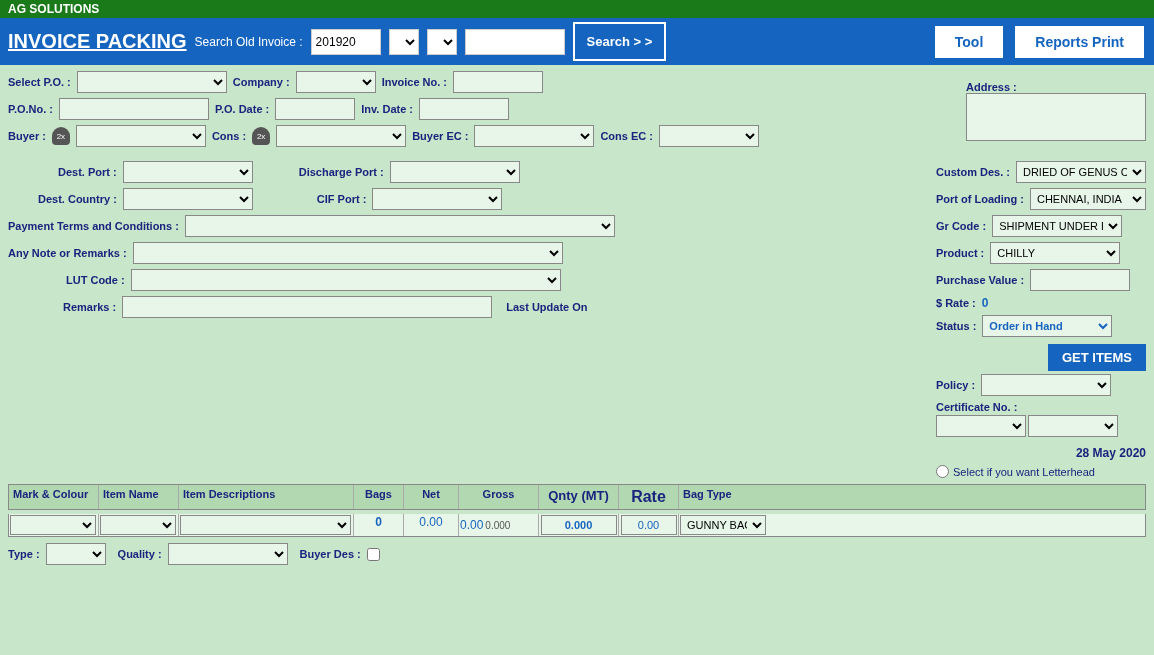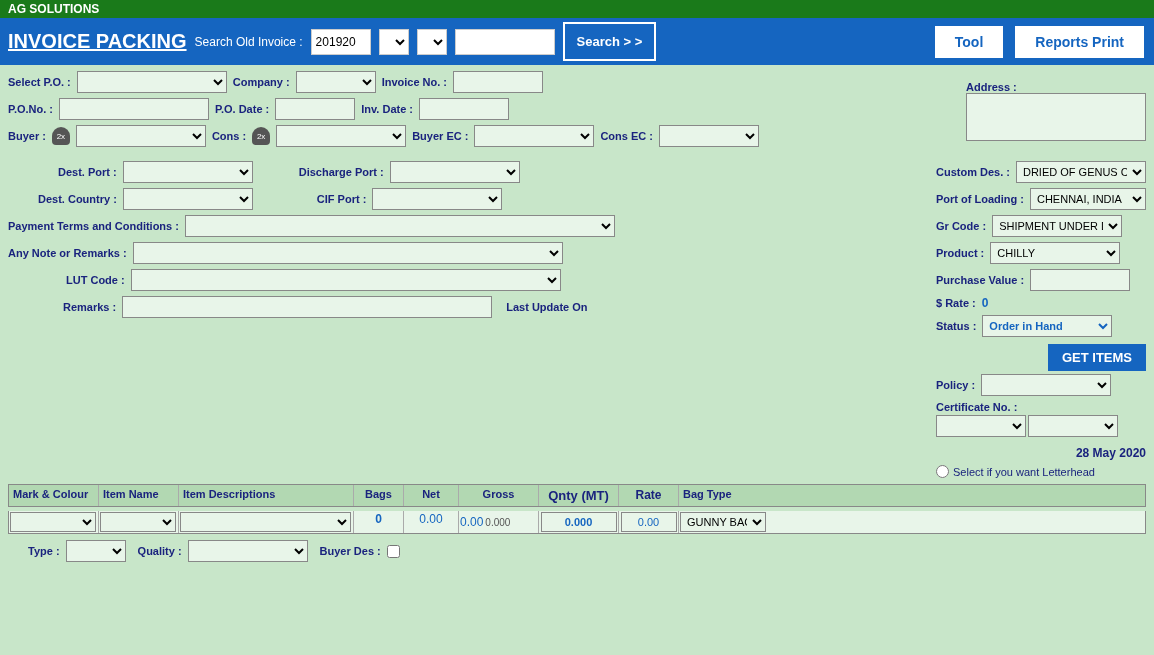--- a/index.html
+++ b/index.html
@@ -35,21 +35,21 @@
 </head>
 <body>
 
 <div class="top-bar">
   <span>AG SOLUTIONS</span>
 </div>
 
 <div class="header-row">
   <span class="app-title">INVOICE PACKING</span>
   <span class="search-old-invoice-label">Search Old Invoice :</span>
-  <input class="header-input" style="width: 60px;" type="text" value="201920">
+  <input class="header-input" style="width: 70px;" type="text" value="201920">
   <select class="header-select" style="width:30px;"><option></option></select>
   <select class="header-select" style="width:30px;"><option></option></select>
   <input class="header-input" style="width: 100px;" type="text">
   <button class="search-btn">Search &gt; &gt;</button>
   <button class="tool-btn">Tool</button>
   <button class="reports-btn">Reports Print</button>
 </div>
 
 <div class="main-content">
 
@@ -213,21 +213,21 @@
   </div>
 
   <div style="display:flex; background:#b2d8b2; border:1px solid #888; margin-top:2px;">
     <div style="width:90px; padding:3px 4px; font-weight:bold; color:#1a237e; font-size:11px; border-right:1px solid #aaa;">Mark &amp; Colour</div>
     <div style="width:80px; padding:3px 4px; font-weight:bold; color:#1a237e; font-size:11px; border-right:1px solid #aaa;">Item Name</div>
     <div style="width:175px; padding:3px 4px; font-weight:bold; color:#1a237e; font-size:11px; border-right:1px solid #aaa;">Item Descriptions</div>
     <div style="width:50px; padding:3px 4px; font-weight:bold; color:#1a237e; font-size:11px; border-right:1px solid #aaa; text-align:center;">Bags</div>
     <div style="width:55px; padding:3px 4px; font-weight:bold; color:#1a237e; font-size:11px; border-right:1px solid #aaa; text-align:center;">Net</div>
     <div style="width:80px; padding:3px 4px; font-weight:bold; color:#1a237e; font-size:11px; border-right:1px solid #aaa; text-align:center;">Gross</div>
     <div style="width:80px; padding:3px 4px; font-weight:bold; color:#1a237e; font-size:13px; border-right:1px solid #aaa; text-align:center;">Qnty (MT)</div>
-    <div style="width:60px; padding:3px 4px; font-weight:bold; color:#1a237e; font-size:12px; border-right:1px solid #aaa; text-align:center;">Rate</div>
+    <div style="width:60px; padding:3px 4px; font-weight:bold; color:#1a237e; font-size:16px; border-right:1px solid #aaa; text-align:center;">Rate</div>
     <div style="width:90px; padding:3px 4px; font-weight:bold; color:#1a237e; font-size:11px;">Bag Type</div>
   </div>
 
   <div style="display:flex; background:#e8f5e9; border:1px solid #888; border-top:none;">
     <div style="width:90px; border-right:1px solid #aaa; padding:1px;">
       <select class="form-select" style="width:86px; height:20px;"><option></option></select>
     </div>
     <div style="width:80px; border-right:1px solid #aaa; padding:1px;">
       <select class="form-select" style="width:76px; height:20px;"><option></option></select>
     </div>
@@ -250,21 +250,21 @@
     <div style="width:60px; border-right:1px solid #aaa; padding:1px; text-align:center;">
       <input class="form-input" style="width: 56px; height: 20px; color: rgb(21, 101, 192); text-align: center;" type="text" value="0.00">
     </div>
     <div style="width:90px; padding:1px;">
       <select class="form-select" style="width:86px; height:20px;">
         <option>GUNNY BAGS</option>
       </select>
     </div>
   </div>
 
-  <div class="form-row" style="margin-top:2px;margin-left:20px;">
+  <div class="form-row" style="margin-top:2px;">
     <span class="label">Type :</span>
     <select class="form-select" style="width:60px;"><option></option></select>
     <span class="label" style="margin-left:6px;">Quality :</span>
     <select class="form-select" style="width:120px;"><option></option></select>
     <span class="label" style="margin-left:6px;">Buyer Des :</span>
     <input type="checkbox" style="">
   </div>
 
 </div>
 

